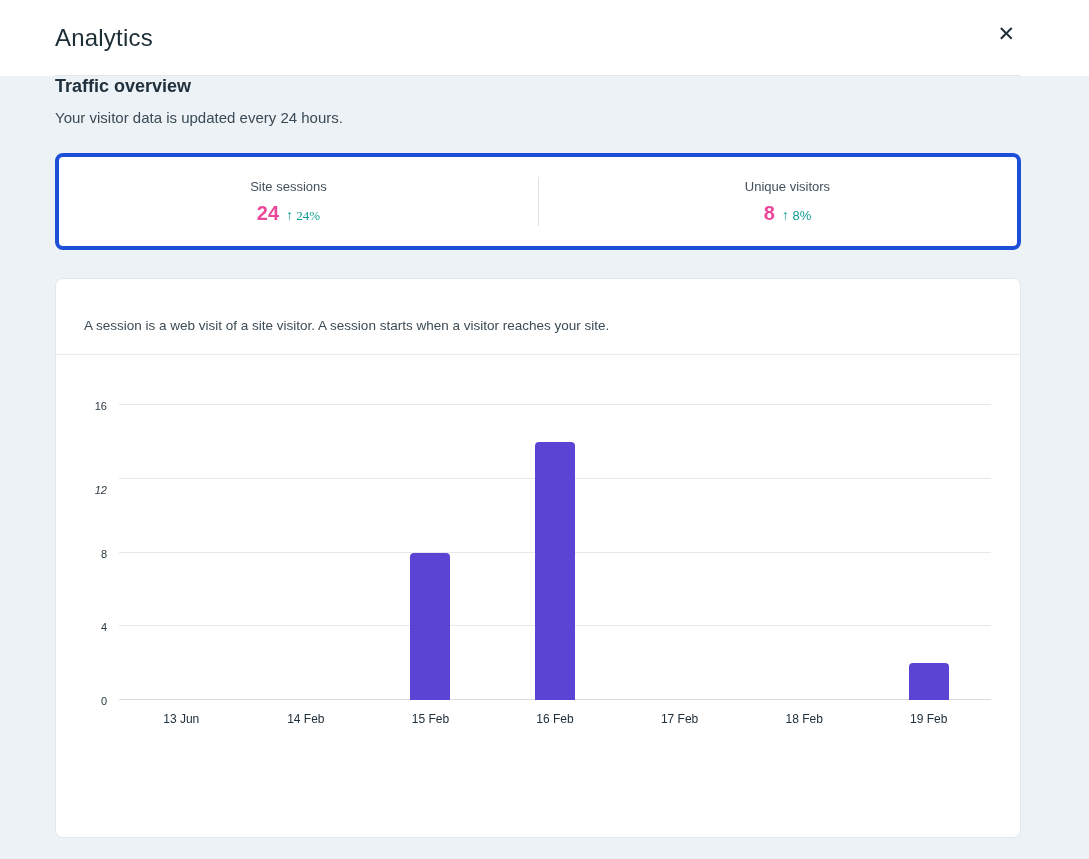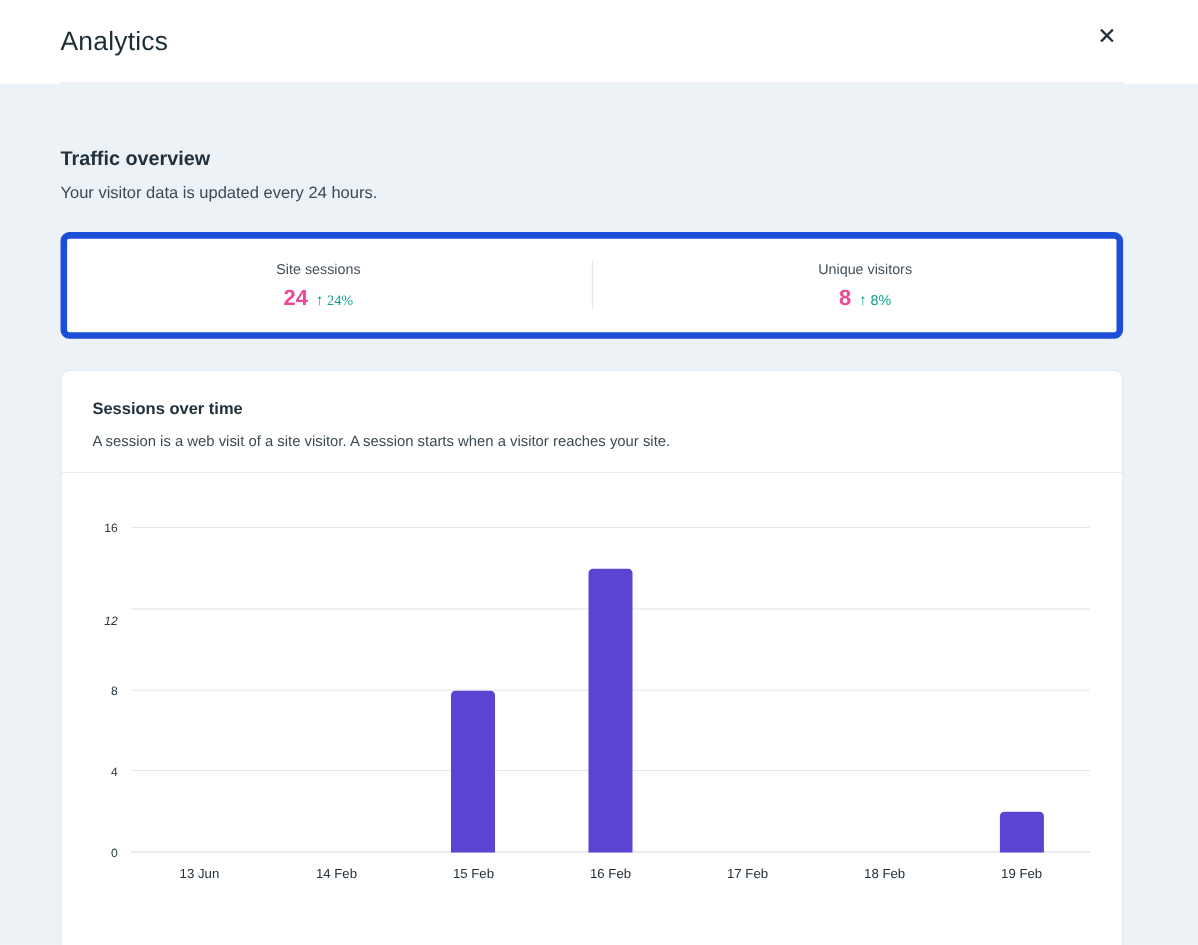--- a/index.html
+++ b/index.html
@@ -30,21 +30,20 @@
     background:none; border:none; cursor:pointer;
     font-size:21px; line-height:1; color:#20303c;
     padding:6px; margin-top:-8px;
   }
 
   
   .content { padding:0 68px 0 55px; }
 
   
   .traffic-row {
-    margin-top:58px;
     display:flex;
     align-items:center;
     justify-content:space-between;
   }
   .traffic-title { font-size:18px; font-weight:700; color:#20303c; }
   .traffic-subtitle { margin-top:12px; font-size:15px; color:#3b4a54; }
   .range-select {
     background:#fff;
     border:1px solid #d5dbe0;
     border-radius:18px;
@@ -64,21 +63,21 @@
     border-right:1.6px solid #20303c;
     border-bottom:1.6px solid #20303c;
     transform:rotate(45deg) translateY(-2px);
     margin-left:14px;
   }
 
   
   .stats-card {
     margin-top:27px;
     background:#fff;
-    border:6px solid #1d4ed8;
+    border:4px solid #1d4ed8;
     border-radius:8px;
     height:97px;
     display:flex;
     align-items:center;
     position:relative;
     gap:40px;
   }
   .stat { flex:1; text-align:center; }
   .stat-label { font-size:13px; color:#42505c; }
   .stat-value-row {
@@ -166,21 +165,20 @@
         <span class="stat-trend" style="color:#0f9d8f;">
           <span class="arrow">↑</span>
           <span>8%</span>
         </span>
       </div>
     </div>
   </div>
 
   <div class="sessions-card">
     <div class="sessions-head">
-      <div class="sessions-title">Sessions over time</div>
       <div class="sessions-desc">A session is a web visit of a site visitor. A session starts when a visitor reaches your site.</div>
     </div>
     <div class="chart">
       <div class="chart-plot">
         <div>
             <div class="gridline zero" style="bottom: 0px;"></div>
             <div class="ytick" style="bottom: -7px;">0</div>
             <div class="gridline" style="bottom: 73.75px;"></div>
             <div class="ytick" style="bottom: 66.75px;">4</div>
             <div class="gridline" style="bottom: 147.5px;"></div>

